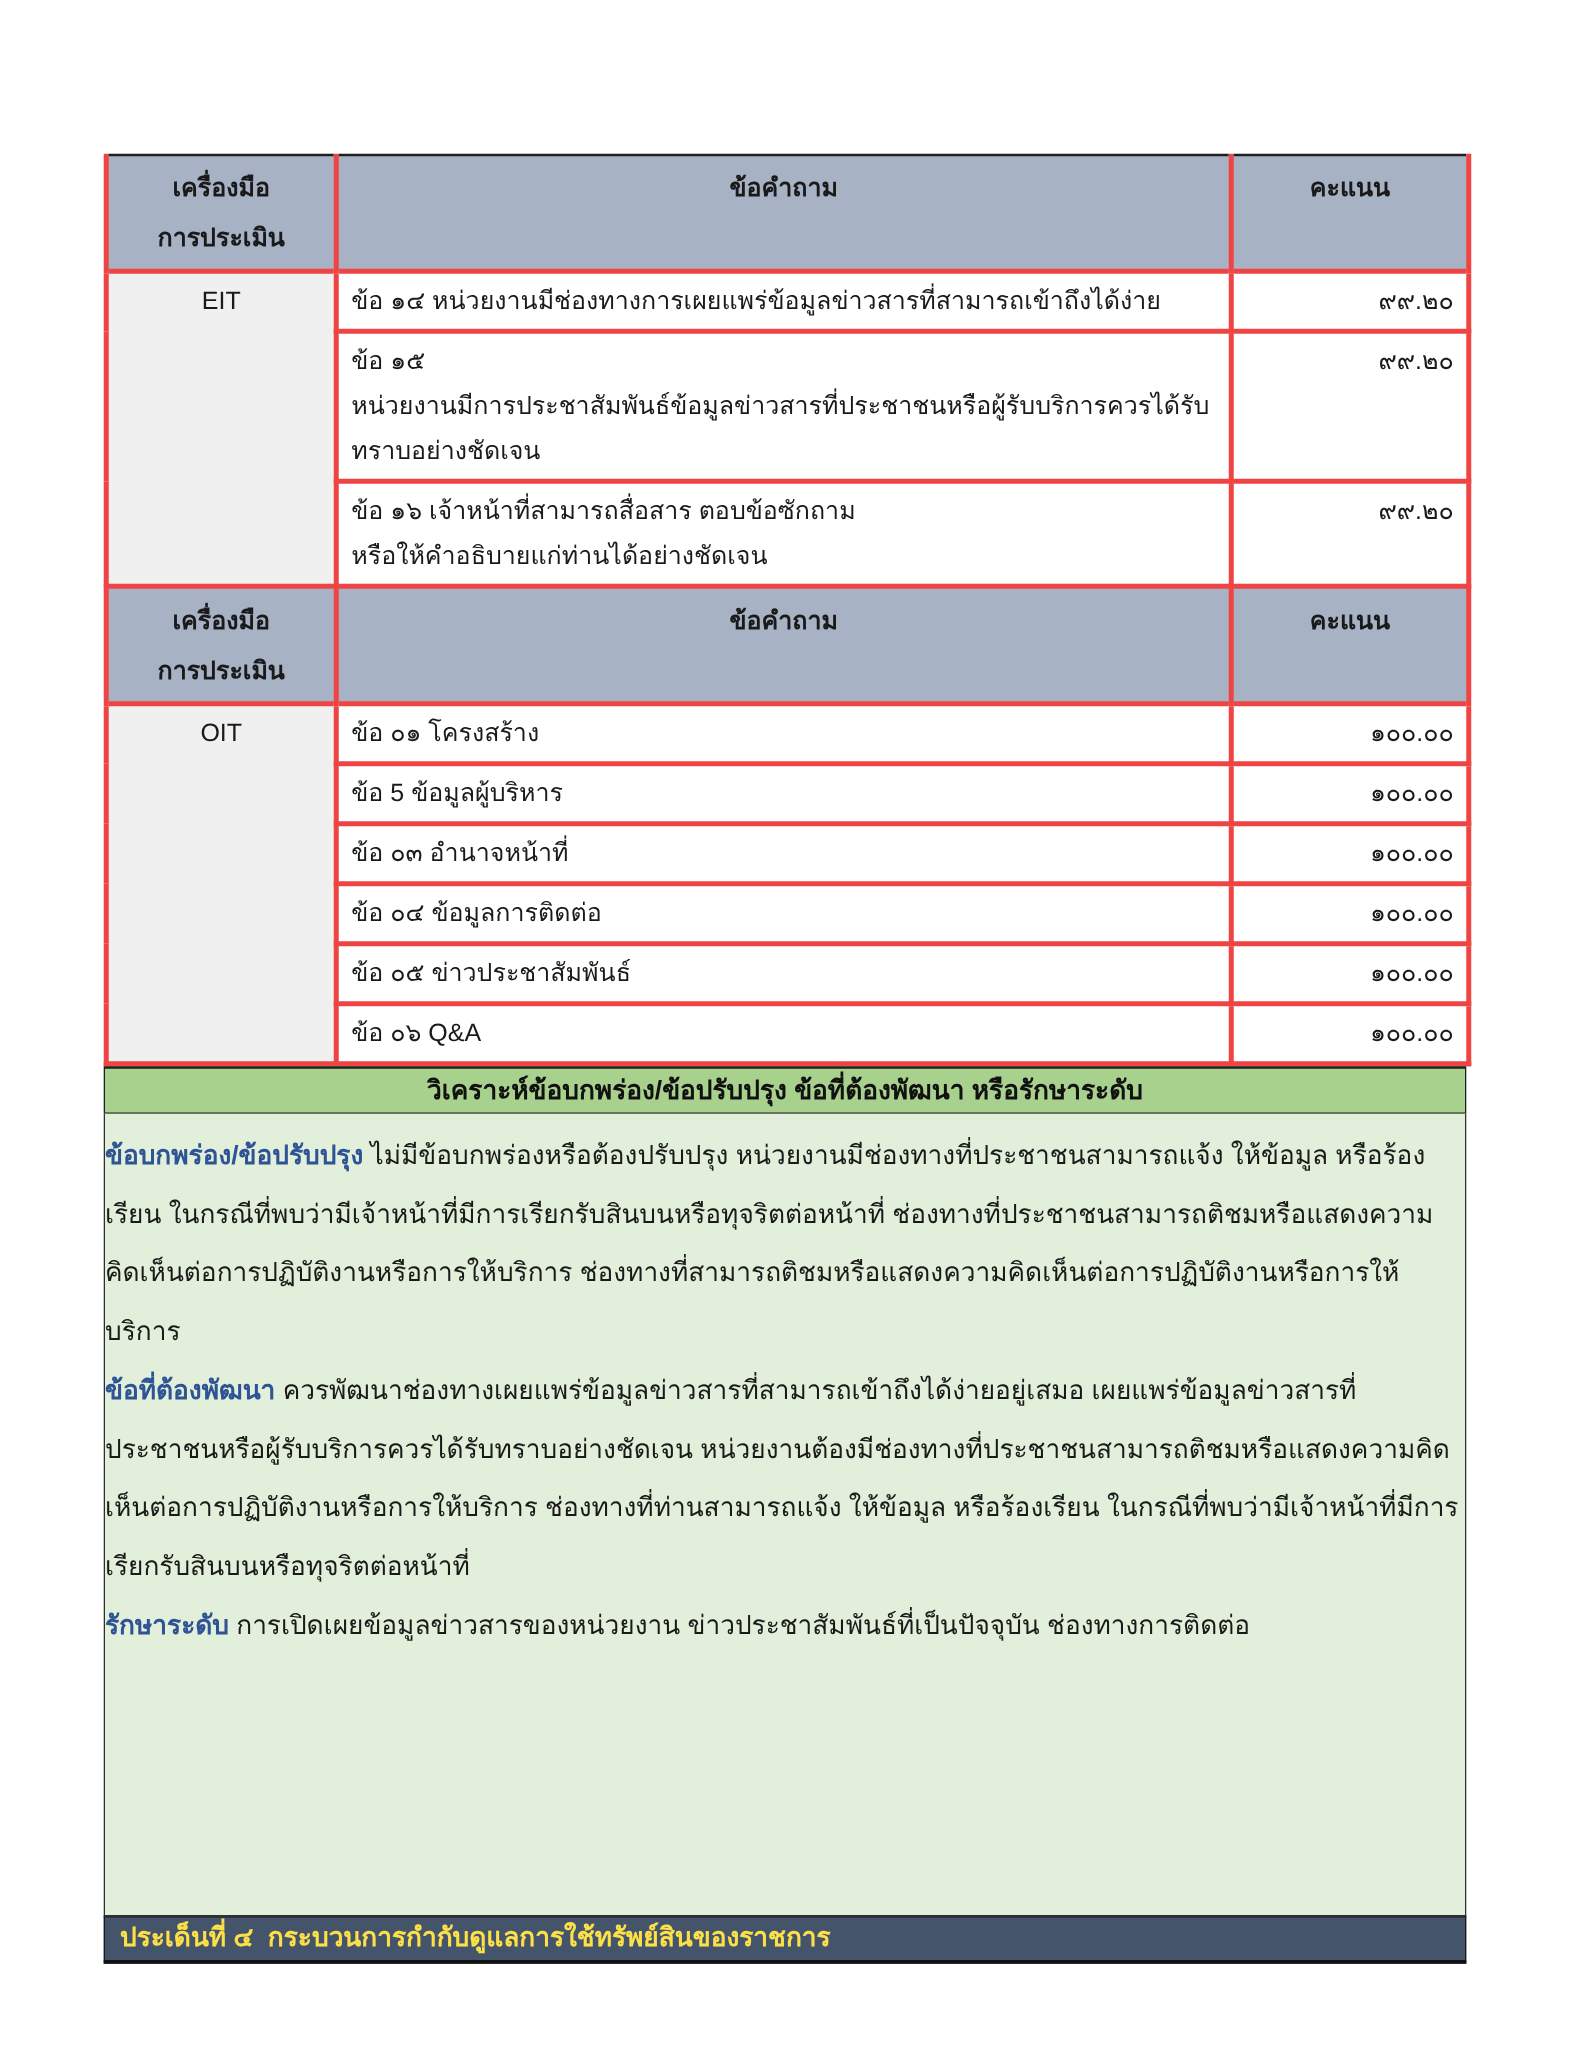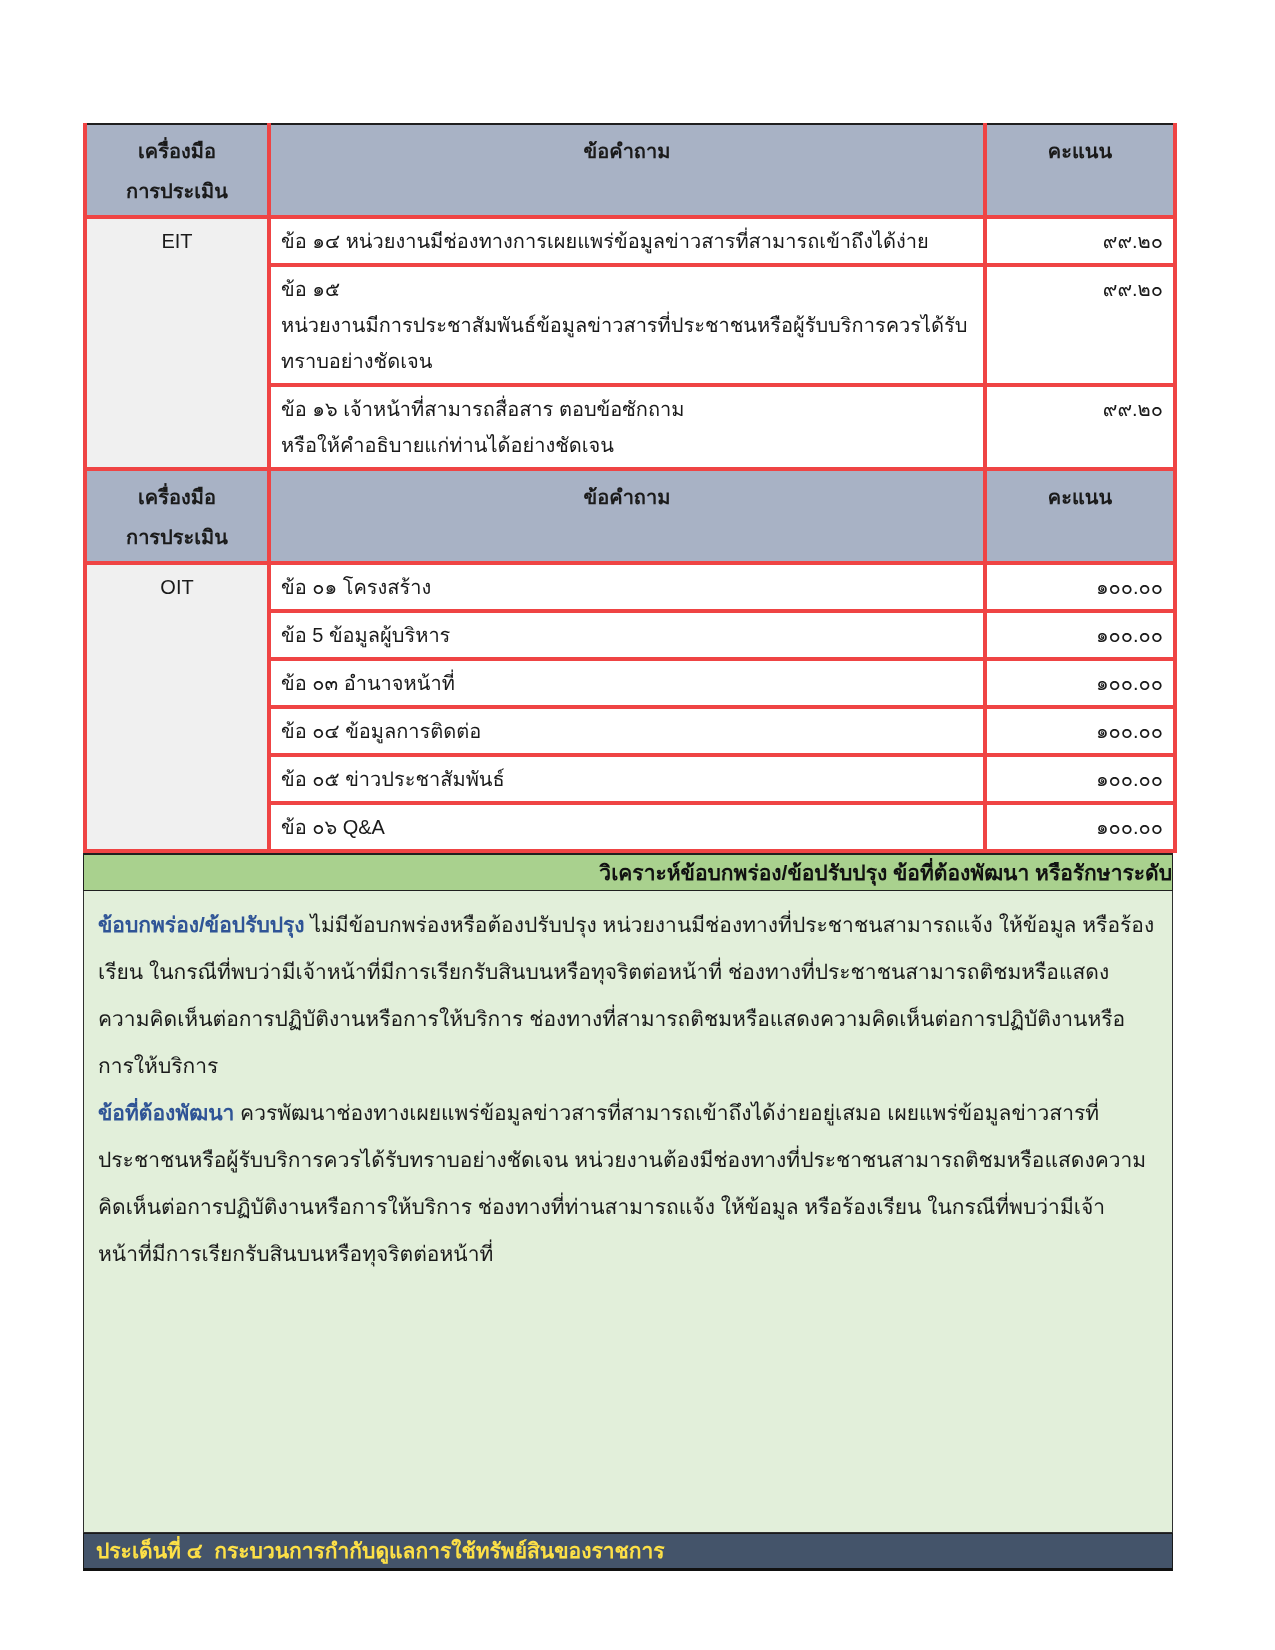--- a/index.html
+++ b/index.html
@@ -52,32 +52,32 @@
     font-size: 21px;
     padding-top: 8px;
   }
   .q-cell { text-align: left; }
   .s-cell { text-align: right; }
   .green-title {
     width: 1090px; height: 38px;
     background: #a9d18e;
     border: 1px solid #1f1f1f;
     border-top: 2px solid #1f1f1f;
-    text-align: right;
+    text-align: center;
     font-weight: bold;
     font-size: 21px;
     line-height: 35px;
     color: #111111;
   }
   .analysis {
     width: 1090px; height: 642px;
     background: #e2efda;
     border: 1px solid #2f2f2f;
     border-top: none;
-    padding: 10px 14px;
+    padding: 10px 0;
     font-size: 21px;
     line-height: 47px;
   }
   .analysis p { margin: 0; }
   .blue-label {
     color: #2f5496;
     font-weight: bold;
   }
   .footer-bar {
     width: 1090px; height: 38px;
@@ -183,17 +183,18 @@
       <td class="s-cell">๑๐๐.๐๐</td>
     </tr>
   </tbody>
     </table>
 
   <div class="green-title">วิเคราะห์ข้อบกพร่อง/ข้อปรับปรุง ข้อที่ต้องพัฒนา หรือรักษาระดับ</div>
 
   <div class="analysis">
     <p><span class="blue-label">ข้อบกพร่อง/ข้อปรับปรุง</span><span> ไม่มีข้อบกพร่องหรือต้องปรับปรุง หน่วยงานมีช่องทางที่ประชาชนสามารถแจ้ง ให้ข้อมูล หรือร้องเรียน ในกรณีที่พบว่ามีเจ้าหน้าที่มีการเรียกรับสินบนหรือทุจริตต่อหน้าที่ ช่องทางที่ประชาชนสามารถติชมหรือแสดงความคิดเห็นต่อการปฏิบัติงานหรือการให้บริการ ช่องทางที่สามารถติชมหรือแสดงความคิดเห็นต่อการปฏิบัติงานหรือการให้บริการ</span></p>
     <p><span class="blue-label">ข้อที่ต้องพัฒนา</span><span> ควรพัฒนาช่องทางเผยแพร่ข้อมูลข่าวสารที่สามารถเข้าถึงได้ง่ายอยู่เสมอ เผยแพร่ข้อมูลข่าวสารที่ประชาชนหรือผู้รับบริการควรได้รับทราบอย่างชัดเจน หน่วยงานต้องมีช่องทางที่ประชาชนสามารถติชมหรือแสดงความคิดเห็นต่อการปฏิบัติงานหรือการให้บริการ ช่องทางที่ท่านสามารถแจ้ง ให้ข้อมูล หรือร้องเรียน ในกรณีที่พบว่ามีเจ้าหน้าที่มีการเรียกรับสินบนหรือทุจริตต่อหน้าที่</span></p>
+    <p><span class="blue-label">รักษาระดับ</span><span> การเปิดเผยข้อมูลข่าวสารของหน่วยงาน ข่าวประชาสัมพันธ์ที่เป็นปัจจุบัน ช่องทางการติดต่อ</span></p>
   </div>
 
   <div class="footer-bar">ประเด็นที่ ๔  กระบวนการกำกับดูแลการใช้ทรัพย์สินของราชการ</div>
 
 </div>
 
 </body></html>

